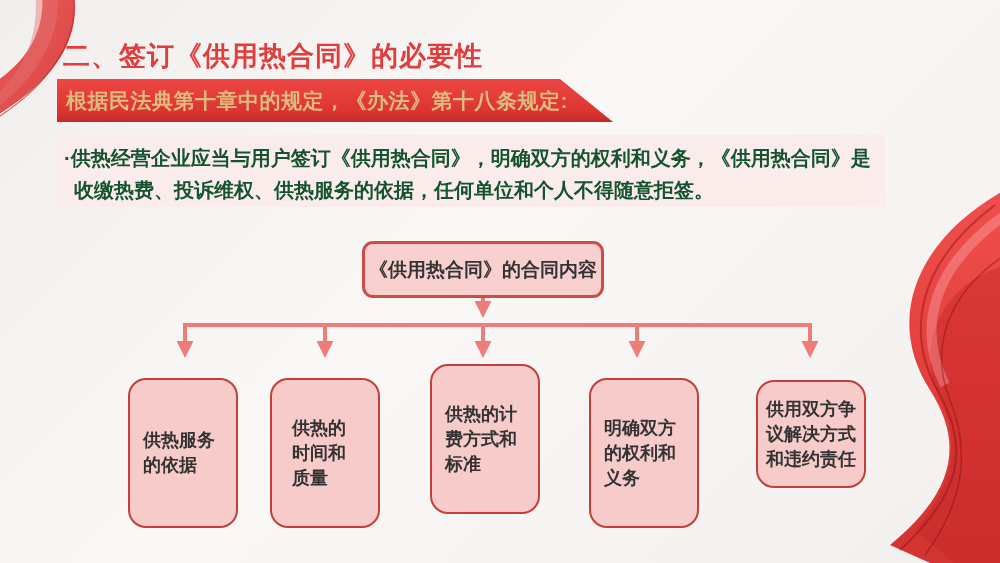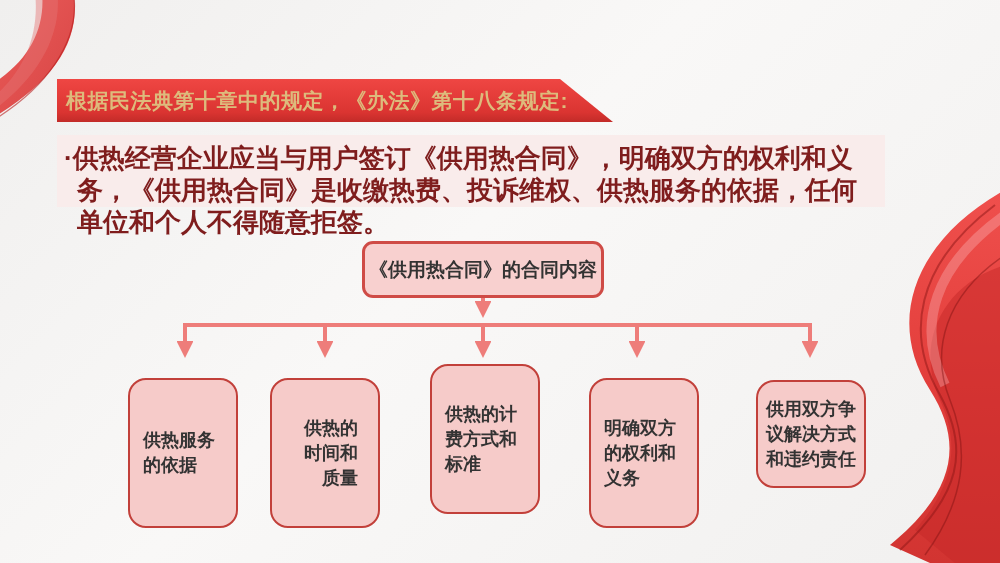--- a/index.html
+++ b/index.html
@@ -20,38 +20,38 @@
   }
   .banner .banner-text{
     display:block;line-height:43px;padding-left:9px;
     font-size:21px;font-weight:bold;color:#ddbb7c;letter-spacing:0.5px;white-space:nowrap;
   }
   .body-box{
     position:absolute;left:57px;top:135px;width:828px;height:72px;
     background:#f9eceb;box-sizing:border-box;padding:7px 6px 0 7px;
   }
   .body-box .body-text{
-    font-size:26px;line-height:32px;font-weight:600;color:#7f1d1d;
+    font-size:20px;line-height:32px;font-weight:600;color:#14532d;
     text-indent:-0.5em;padding-left:0.5em;
   }
   .node{
     position:absolute;box-sizing:border-box;display:flex;align-items:center;
     background:#f6cbc9;border:3px solid #c2403a;color:#333;font-weight:bold;margin-top:11px;
   }
   .root-node{
     left:362px;top:230px;width:242px;height:57px;border-radius:11px;
     justify-content:center;font-size:19px;border-color:#cf4b46;background:#f8d0cf;
     white-space:nowrap;
   }
   .child-node{
     width:110px;height:150px;border-radius:18px;border-width:2.5px;
     padding:0 13px;font-size:18px;line-height:25px;
   }
   .child-node.c1{left:128px;top:367px;}
-  .child-node.c2{left:270px;top:367px;padding:16px 20px;text-align:right;}
+  .child-node.c2{left:270px;top:367px;padding:16px 20px;}
   .child-node.c3{left:430px;top:353px;}
   .child-node.c4{left:589px;top:367px;}
   .child-node.c5{left:756px;top:369px;height:108px;padding:0 8px;}
   .connectors{position:absolute;left:0;top:0;pointer-events:none;}
 </style>
 </head>
 <body>
 
 <div class="slide">
 
@@ -75,20 +75,21 @@
           <stop offset="1" stop-color="#d02a27"></stop>
       </linearGradient>
     </defs>
     <path d="M160,55 C70,105 40,185 85,255 C118,307 112,355 45,410 L85,428 L160,428 Z" fill="url(#gR2)" opacity="0.95"></path>
     <path d="M160,130 C95,150 70,210 95,265 C115,308 110,350 70,395 L110,428 L160,428 Z" fill="#c62828" opacity="0.5"></path>
     <path d="M160,80 C90,130 70,190 100,250" stroke="#ffcdd2" stroke-width="10" opacity="0.3" fill="none"></path>
     <path d="M150,70 C70,130 60,200 95,260 C125,315 115,360 55,415" stroke="#8e1515" stroke-width="2" fill="none" opacity="0.5"></path>
     <path d="M160,120 C100,160 85,215 105,265 C125,315 120,365 80,420" stroke="#7f1212" stroke-width="1.5" fill="none" opacity="0.45"></path>
   </svg>
 
+  <div class="title">二、签订《供用热合同》的必要性</div>
 
   <div class="banner">
     <span class="banner-text">根据民法典第十章中的规定，《办法》第十八条规定:</span>
   </div>
 
   <div class="body-box">
     <div class="body-text">·供热经营企业应当与用户签订《供用热合同》，明确双方的权利和义务，《供用热合同》是收缴热费、投诉维权、供热服务的依据，任何单位和个人不得随意拒签。</div>
   </div>
 
   <svg class="connectors" width="1000" height="563" viewBox="0 0 1000 563">

